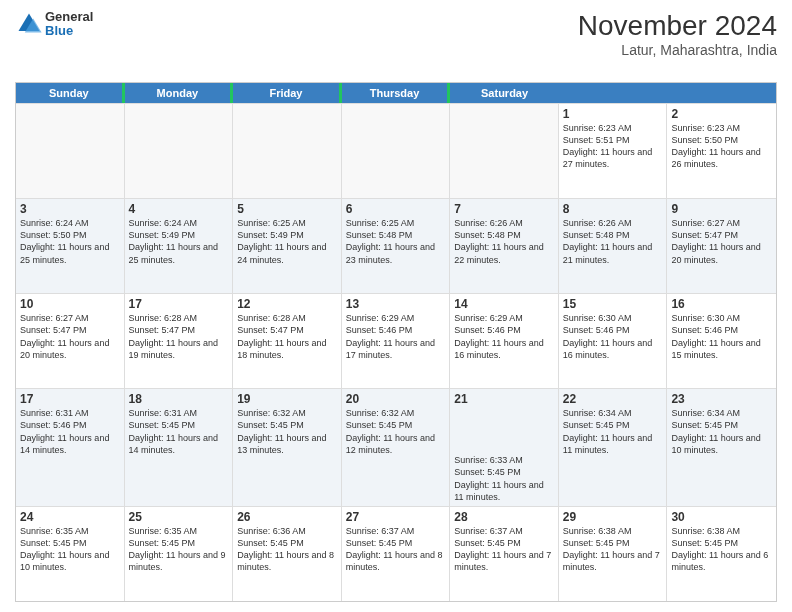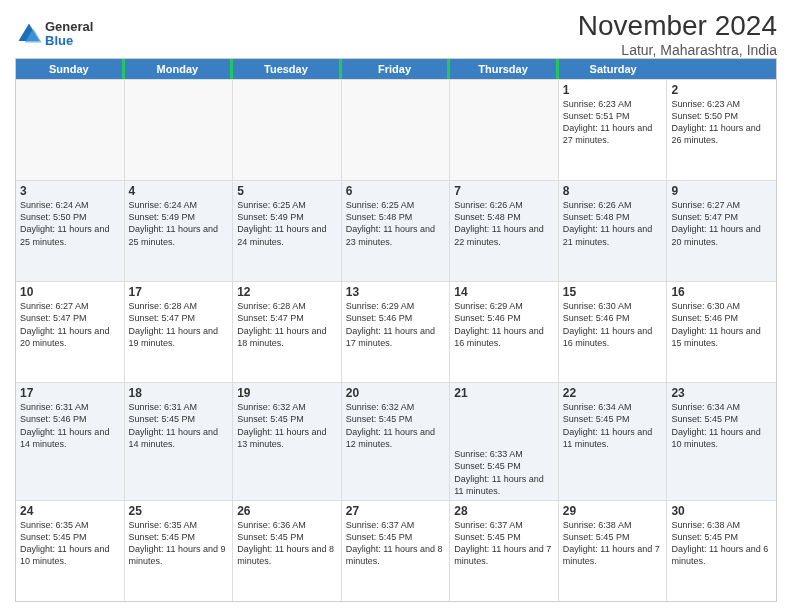--- a/index.html
+++ b/index.html
@@ -12,23 +12,23 @@
     }
     .page {
       width: 792px;
       height: 612px;
       padding: 10px 15px;
       display: flex;
       flex-direction: column;
     }
     .header {
       display: flex;
-      align-items: center;
+      align-items: flex-start;
       justify-content: space-between;
-      margin-bottom: 0;
+      margin-bottom: 24px;
     }
     .logo {
       display: flex;
       align-items: center;
       gap: 2px;
     }
     .logo-text {
       display: flex;
       flex-direction: column;
       font-size: 13px;
@@ -125,21 +125,20 @@
     <div class="title-section">
       <div class="month-title">November 2024</div>
       <div class="location">Latur, Maharashtra, India</div>
     </div>
   </div>
 
   <div class="calendar">
     <div class="cal-header">
     <div class="cal-header-cell">Sunday</div>
         <div class="cal-header-cell">Monday</div>
-        <div class="cal-header-cell">Tuesday</div>
         <div class="cal-header-cell">Friday</div>
         <div class="cal-header-cell">Thursday</div>
         <div class="cal-header-cell">Saturday</div>
       </div>
     <div class="cal-body">
     <div class="cal-row">
           <div class="cal-cell empty"></div>
           <div class="cal-cell empty"></div>
           <div class="cal-cell empty"></div>
           <div class="cal-cell empty"></div>

